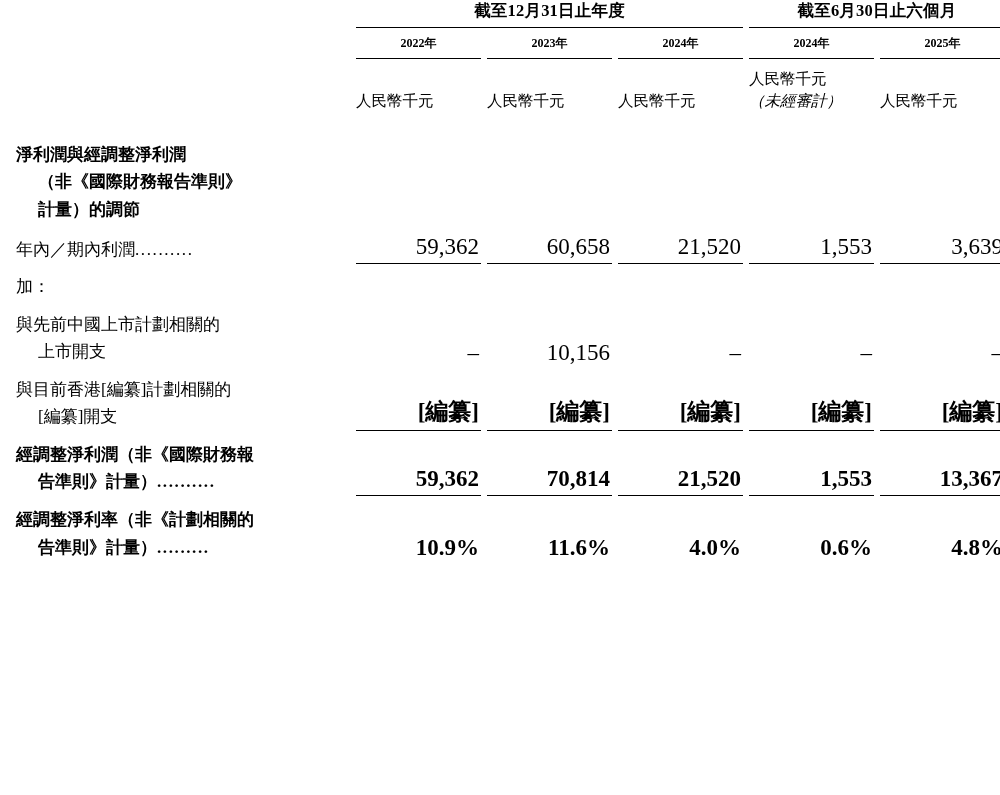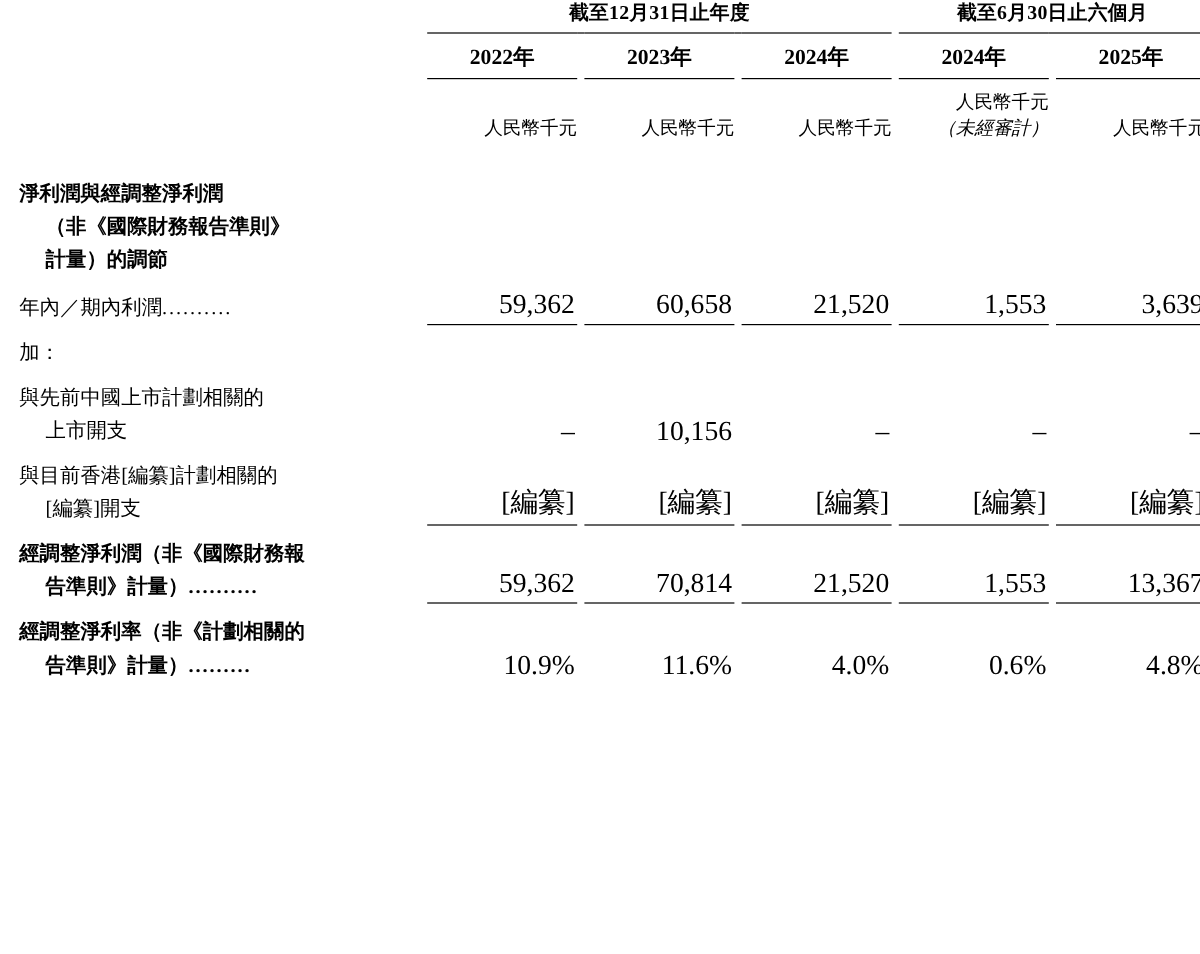--- a/index.html
+++ b/index.html
@@ -42,26 +42,26 @@
     font-size: 16.5px;
     font-weight: bold;
     padding-bottom: 5px;
     letter-spacing: 0.2px;
   }
   .rule-top { border-bottom: 1.3px solid #000; }
   .rule-mid { border-bottom: 1.1px solid #000; }
 
   .hdr-year {
     text-align: center;
-    font-size: 18px;
+    font-size: 12px;
     font-weight: bold;
     padding: 7px 0 6px 0;
   }
   .hdr-unit {
-    text-align: right;
+    text-align: left;
     font-size: 15.5px;
     padding: 9px 0 2px 0;
     line-height: 1.45;
   }
   .hdr-unit .ital {
     font-style: italic;
     display: block;
   }
 
   
@@ -83,21 +83,21 @@
   .row-label.bold { font-weight: bold; }
   .row-label .sub { display: block; padding-left: 22px; }
 
   .num {
     text-align: right;
     font-size: 23px;
     padding-top: 10px;
     padding-right: 2px;
     white-space: nowrap;
   }
-  .num.bold { font-weight: normal; }
+  .num.bold { font-weight: bold; }
 
   .dots { letter-spacing: 1.6px; }
 
   
   .ul-single { border-bottom: 1.1px solid #000; padding-bottom: 3px; }
   .dbl-row td { height: 0; font-size: 0; line-height: 0; }
   .dbl { border-top: 1.1px solid #000; height: 3px; font-size:0; line-height:0; }
 </style>
 </head>
 <body>

